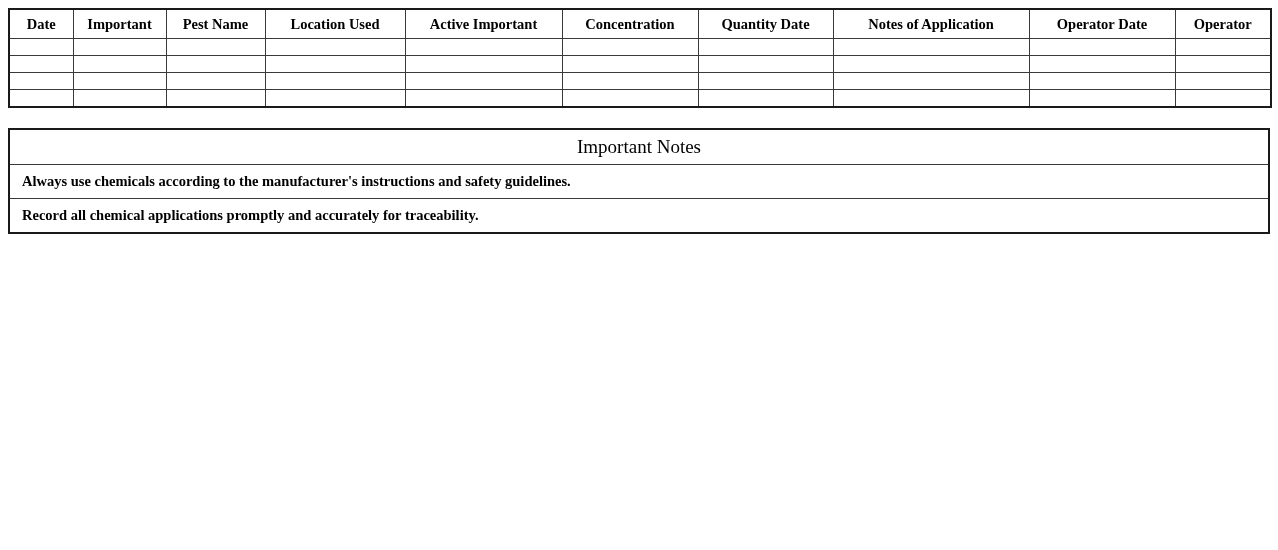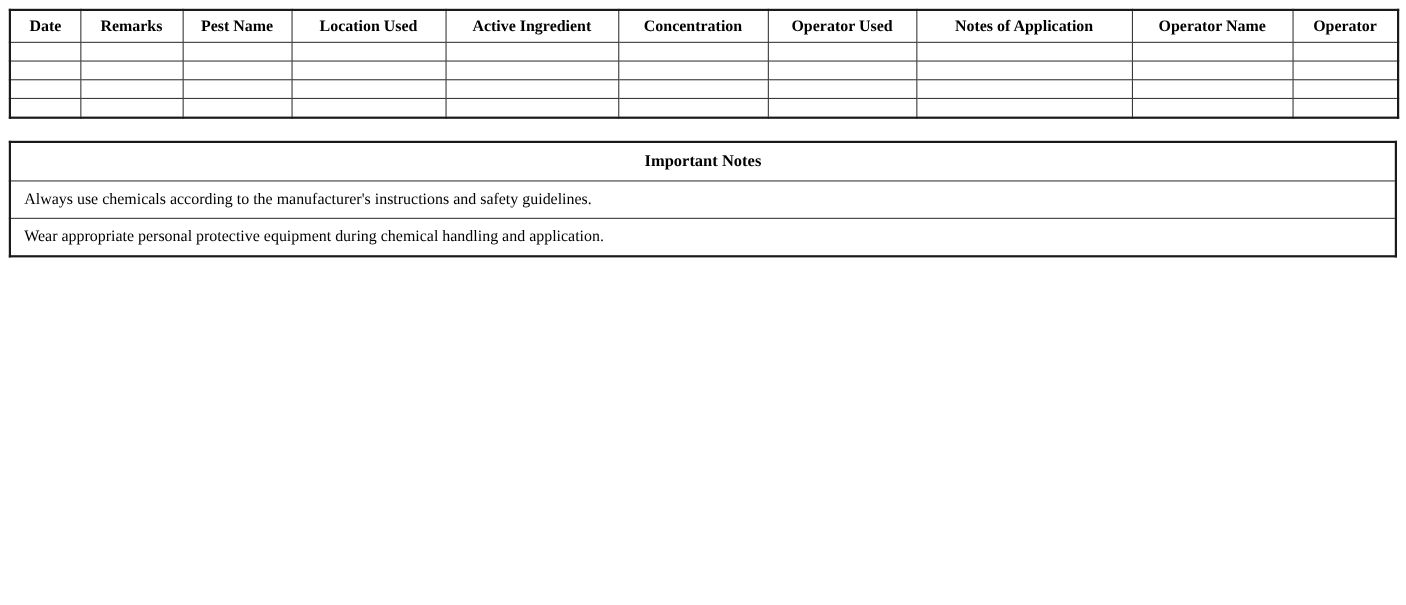--- a/index.html
+++ b/index.html
@@ -67,30 +67,30 @@
     width: 1262px;
     border-collapse: collapse;
     table-layout: fixed;
     border: 2px solid #1a1a1a;
   }
   table.notes th,
   table.notes td {
     border: 1px solid #3a3a3a;
   }
   table.notes th.notes-title {
-    font-size: 15px;
-    font-weight: bold;
+    font-size: 19px;
+    font-weight: normal;
     text-align: center;
     height: 34px;
     line-height: 34px;
     padding: 0;
   }
   table.notes td.note {
     font-size: 14.5px;
-    font-weight: normal;
+    font-weight: bold;
     text-align: left;
     height: 33px;
     line-height: 33px;
     padding: 0 0 0 12px;
     white-space: nowrap;
   }
 </style>
 </head>
 <body>
 
@@ -105,28 +105,28 @@
         <col class="c4">
       <col class="c5">
         <col class="c6">
         <col class="c7">
         <col class="c8">
         <col class="c9">
     </colgroup>
     <thead>
       <tr>
         <th>Date</th>
-        <th>Remarks</th>
+        <th>Important</th>
         <th>Pest Name</th>
         <th>Location Used</th>
-        <th>Active Ingredient</th>
+        <th>Active Important</th>
         <th>Concentration</th>
-        <th>Operator Used</th>
+        <th>Quantity Date</th>
         <th>Notes of Application</th>
-        <th>Operator Name</th>
+        <th>Operator Date</th>
         <th>Operator</th>
       </tr>
     </thead>
     <tbody>
       <tr>
         <td class="cell"></td>
         <td class="cell"></td>
         <td class="cell"></td>
         <td class="cell"></td>
         <td class="cell"></td>
@@ -181,18 +181,18 @@
     <thead>
       <tr>
         <th class="notes-title">Important Notes</th>
       </tr>
     </thead>
     <tbody>
       <tr>
         <td class="note">Always use chemicals according to the manufacturer's instructions and safety guidelines.</td>
       </tr>
       <tr>
-        <td class="note">Wear appropriate personal protective equipment during chemical handling and application.</td>
+        <td class="note">Record all chemical applications promptly and accurately for traceability.</td>
       </tr>
     </tbody>
   </table>
 
 </div>
 
 </body></html>

